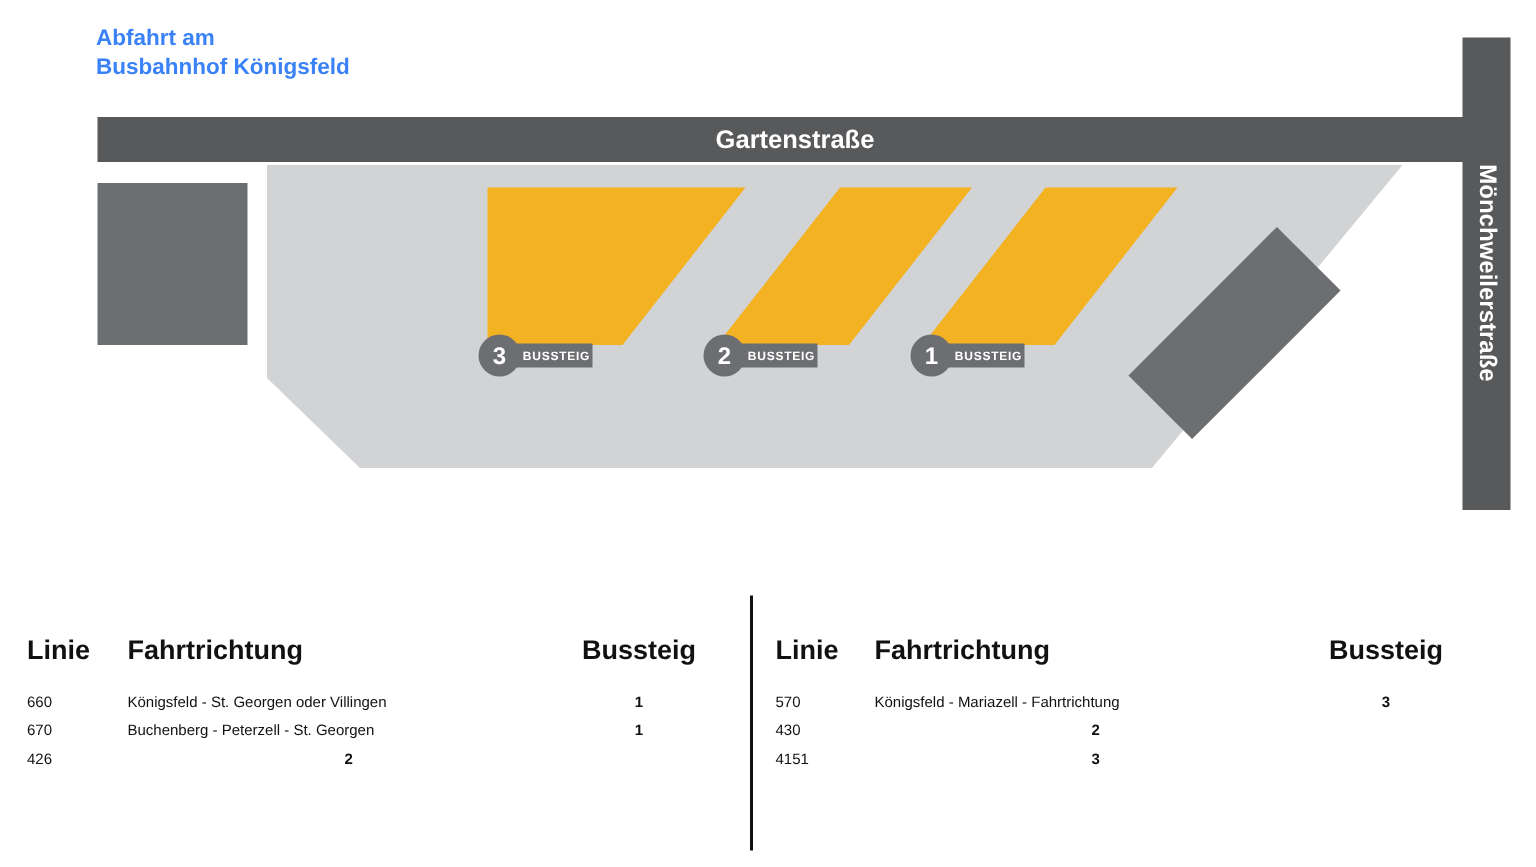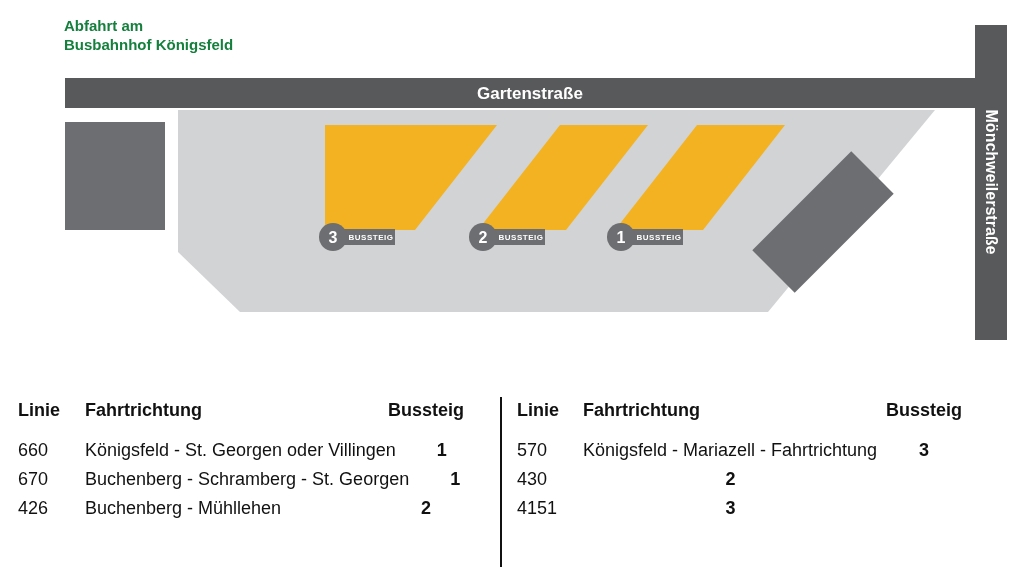--- a/index.html
+++ b/index.html
@@ -1,38 +1,38 @@
 <!DOCTYPE html>
 <html><head>
 <meta charset="utf-8">
 <style>
   html,body { margin:0; padding:0; background:#ffffff; }
   body { width:1024px; height:578px; font-family:"Liberation Sans", sans-serif; color:#111; }
   .page { position:relative; width:1024px; height:578px; background:#fff; overflow:hidden; }
 
   
-  .title { position:absolute; left:64px; top:16px; font-size:15px; font-weight:700; line-height:19px; color:#15803d; }
+  .title { position:absolute; left:64px; top:16px; font-size:15px; font-weight:700; line-height:19px; color:#3b82f6; }
 
   
   .map { position:absolute; left:0; top:0; width:1024px; height:390px; display:block; }
   .map text { font-family:"Liberation Sans", sans-serif; }
   .street-label { fill:#ffffff; font-weight:700; font-size:17px; text-anchor:middle; }
   .street-label-v { fill:#ffffff; font-weight:700; font-size:16px; text-anchor:middle; }
   .badge-num { fill:#ffffff; font-weight:700; font-size:16px; text-anchor:middle; }
   .badge-tag-text { fill:#ffffff; font-weight:700; font-size:8px; letter-spacing:.5px; text-anchor:middle; }
 
   
-  .table { position:absolute; top:400px; }
+  .table { position:absolute; top:423px; }
   .table-left  { left:18px;  width:454px; }
   .table-right { left:517px; width:453px; }
   .thead, .trow { display:grid; align-items:baseline; }
   .table-left  .thead, .table-left  .trow { grid-template-columns:67px 1fr 92px; }
   .table-right .thead, .table-right .trow { grid-template-columns:66px 1fr 92px; }
   .thead { font-size:18px; font-weight:700; margin-bottom:19px; }
-  .trow  { font-size:18px; margin-bottom:8px; }
+  .trow  { font-size:10px; margin-bottom:8px; }
   .thead span, .trow span { white-space:nowrap; }
   .c-plat { text-align:center; }
   .trow .c-plat { font-weight:700; }
 
   .divider { position:absolute; left:500px; top:397px; width:2px; height:170px; background:#111; }
 </style>
 </head>
 <body>
 
 <div class="page">
@@ -88,26 +88,25 @@
       <span class="c-dir">Fahrtrichtung</span>
       <span class="c-plat">Bussteig</span>
     </div>
     <div class="trow">
       <span class="c-line">660</span>
       <span class="c-dir">Königsfeld - St. Georgen oder Villingen</span>
       <span class="c-plat">1</span>
     </div>
     <div class="trow">
       <span class="c-line">670</span>
-      <span class="c-dir">Buchenberg - Schramberg - St. Georgen</span>
+      <span class="c-dir">Buchenberg - Peterzell - St. Georgen</span>
       <span class="c-plat">1</span>
     </div>
     <div class="trow">
       <span class="c-line">426</span>
-      <span class="c-dir">Buchenberg - Mühllehen</span>
       <span class="c-plat">2</span>
     </div>
   </div>
 
   <div class="divider"></div>
 
   <div class="table table-right">
     <div class="thead">
       <span class="c-line">Linie</span>
       <span class="c-dir">Fahrtrichtung</span>

